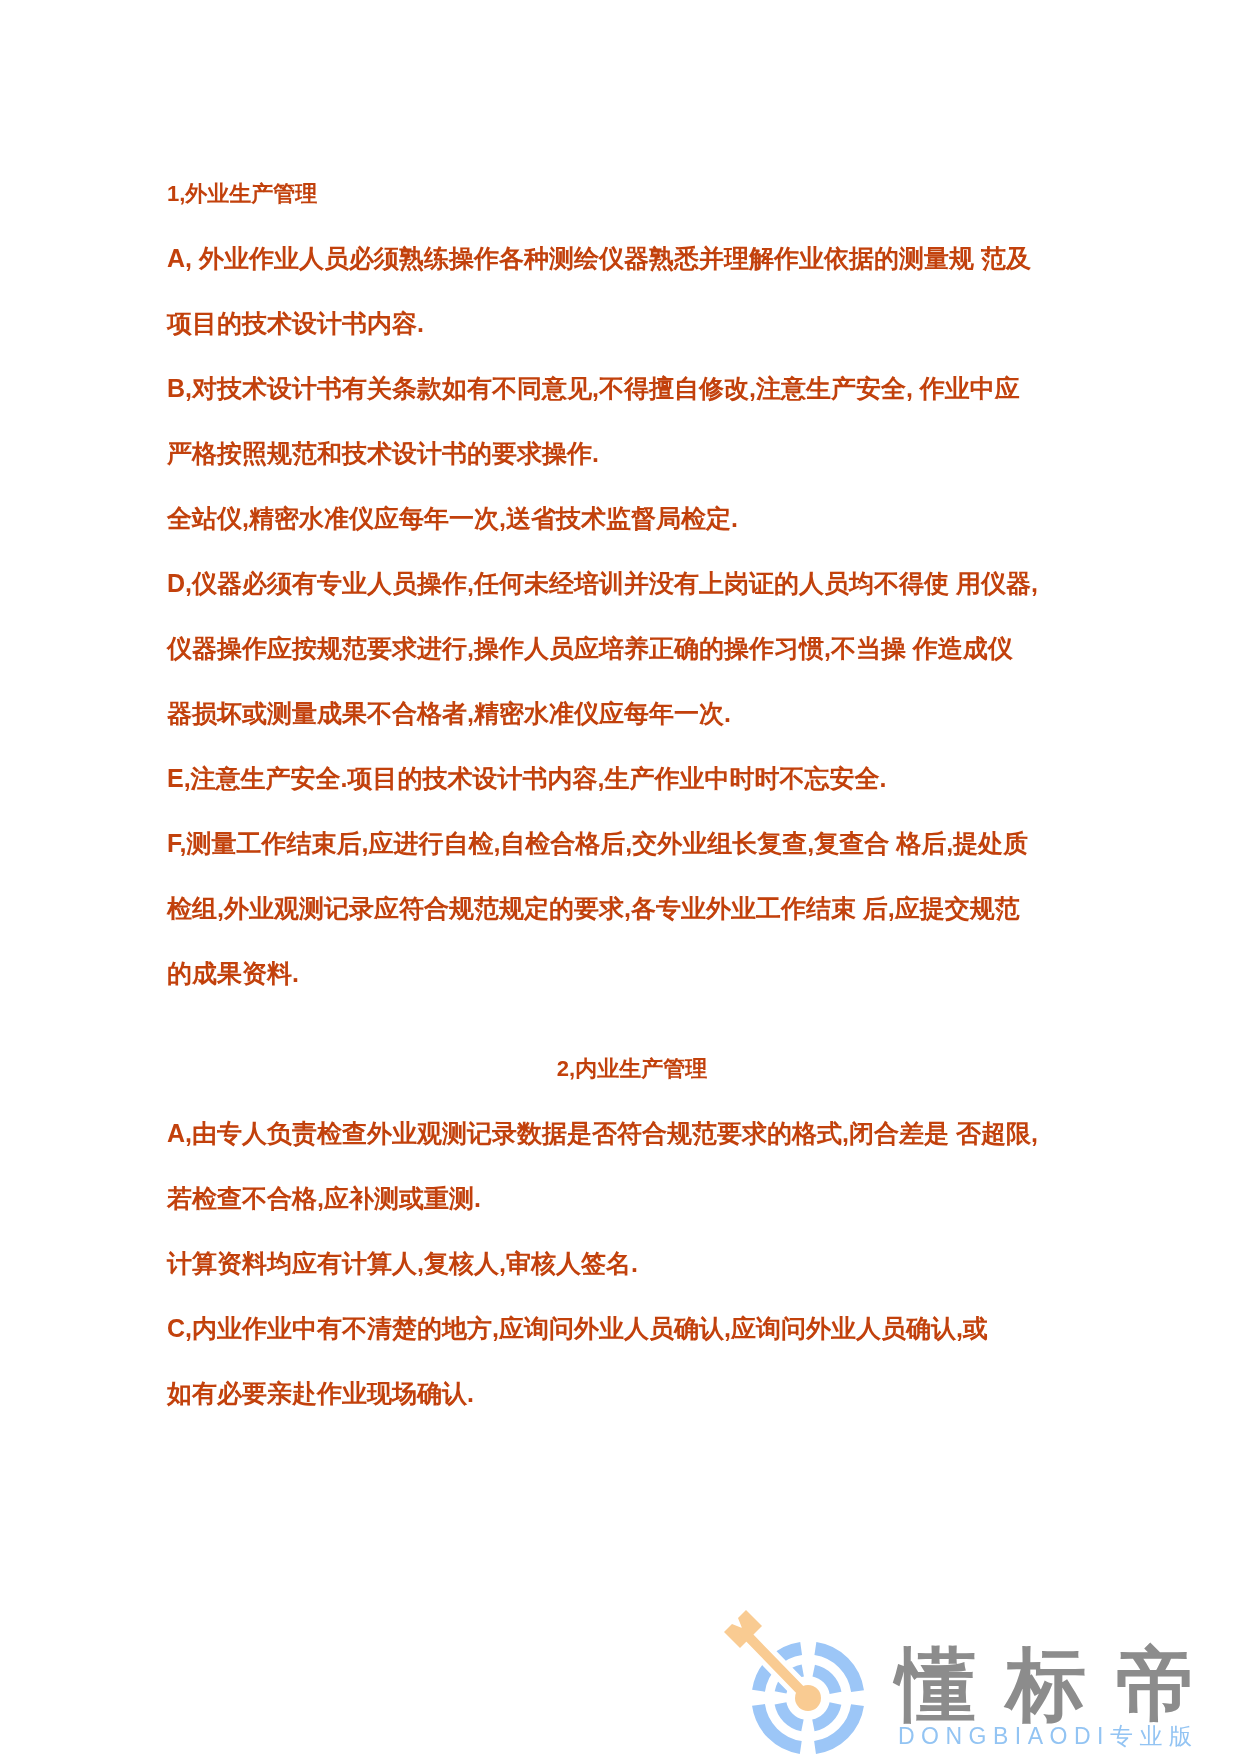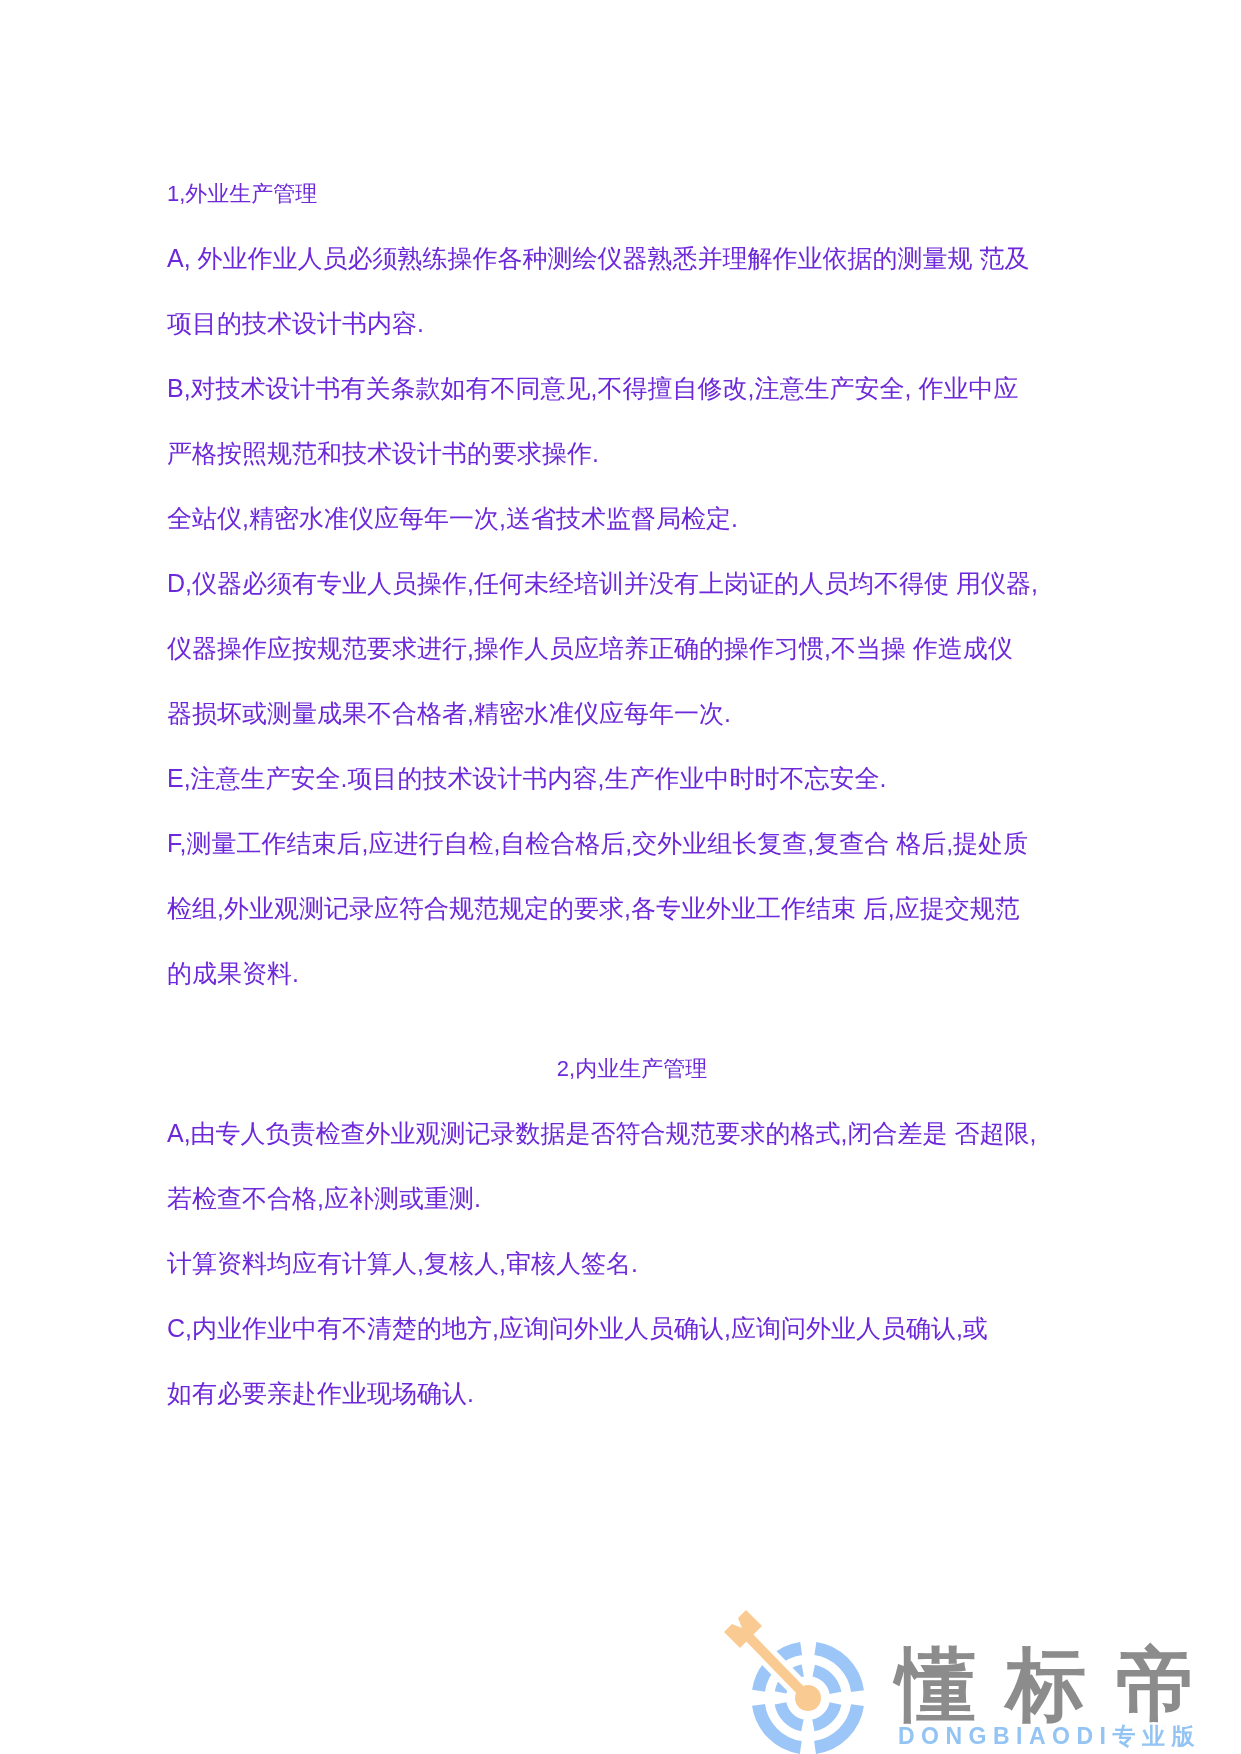--- a/index.html
+++ b/index.html
@@ -16,21 +16,22 @@
     left: 167px;
     top: 161px;
     width: 930px;
     color: #000000;
   }
   .line {
     height: 65px;
     line-height: 65px;
     font-size: 25px;
     white-space: nowrap;
-    color: #6d28d9;
+    color: #c2410c;
+    font-weight: bold;
   }
   .heading { font-size: 22px; }
   .gap-top { margin-top: 30px; text-align: center; }
 
   
   .wm-logo {
     position: absolute;
     left: 716px;
     top: 1602px;
   }
@@ -43,21 +44,21 @@
     letter-spacing: 30px;
     color: #8c8c8c;
     line-height: 80px;
     white-space: nowrap;
   }
   .wm-sub {
     position: absolute;
     left: 898px;
     top: 1724px;
     font-size: 23px;
-    font-weight: 700;
+    font-weight: 400;
     letter-spacing: 6.5px;
     color: #93c4f3;
     line-height: 24px;
     white-space: nowrap;
   }
 </style>
 </head>
 <body>
 
 <div class="page">

